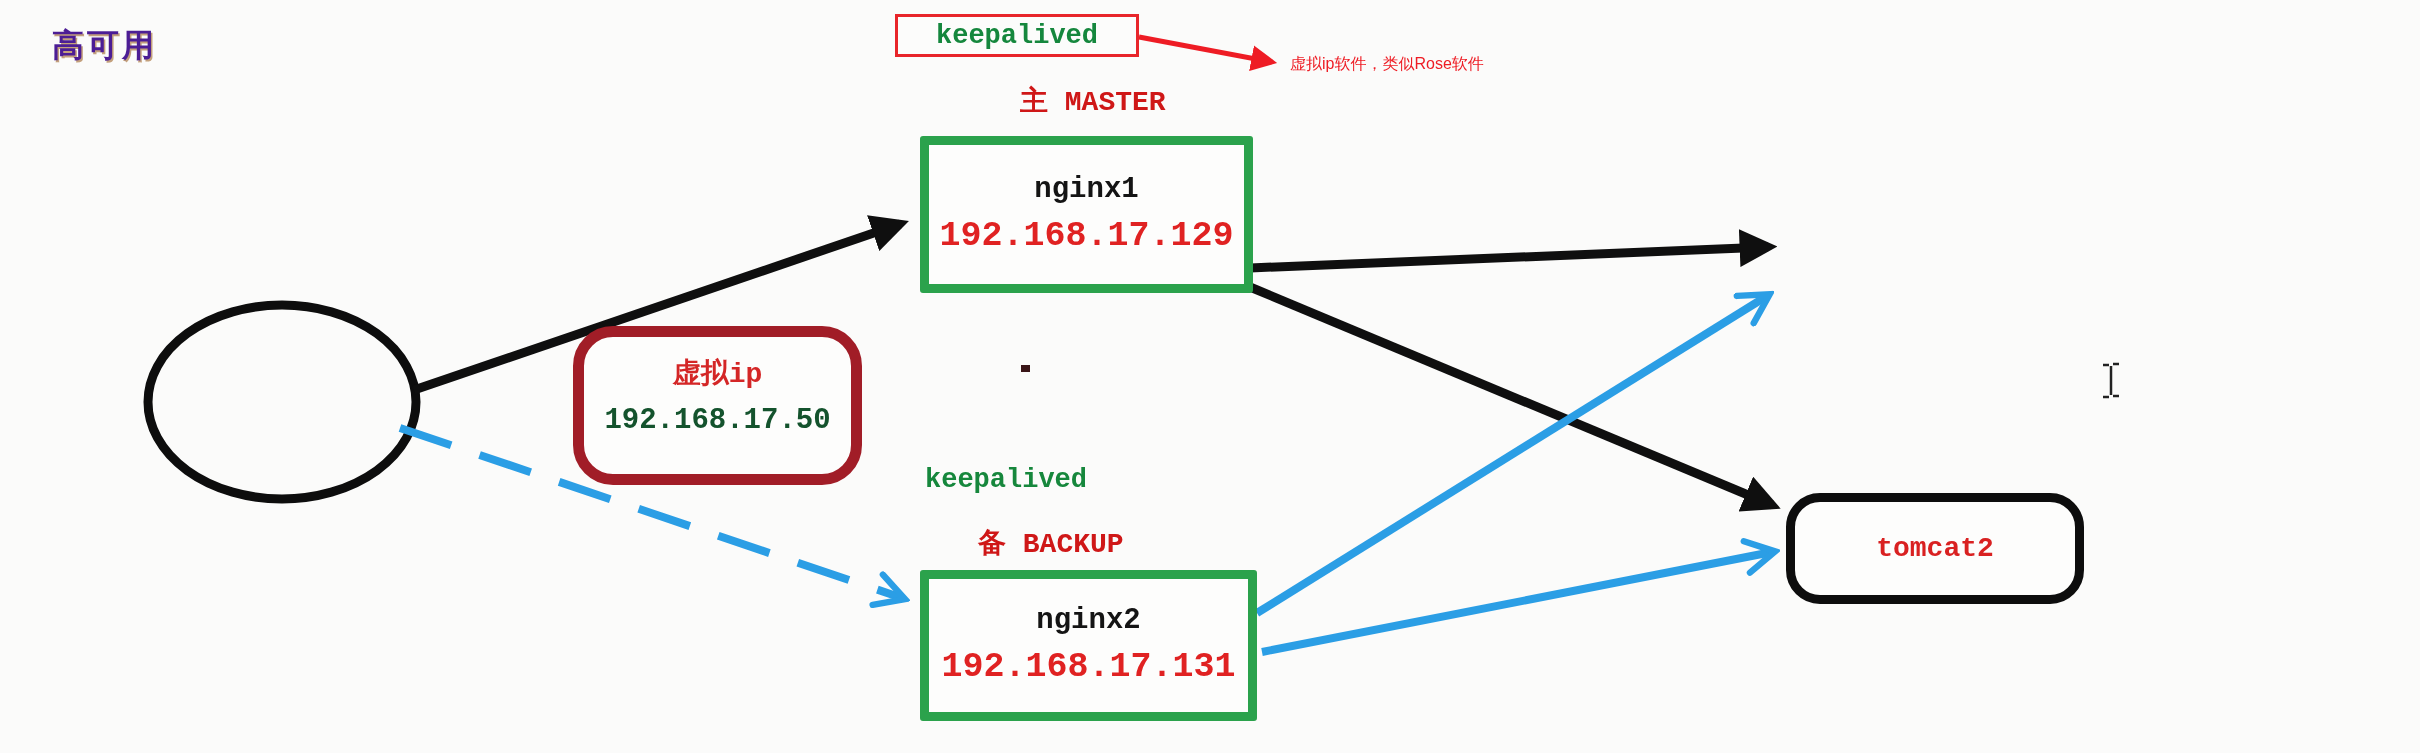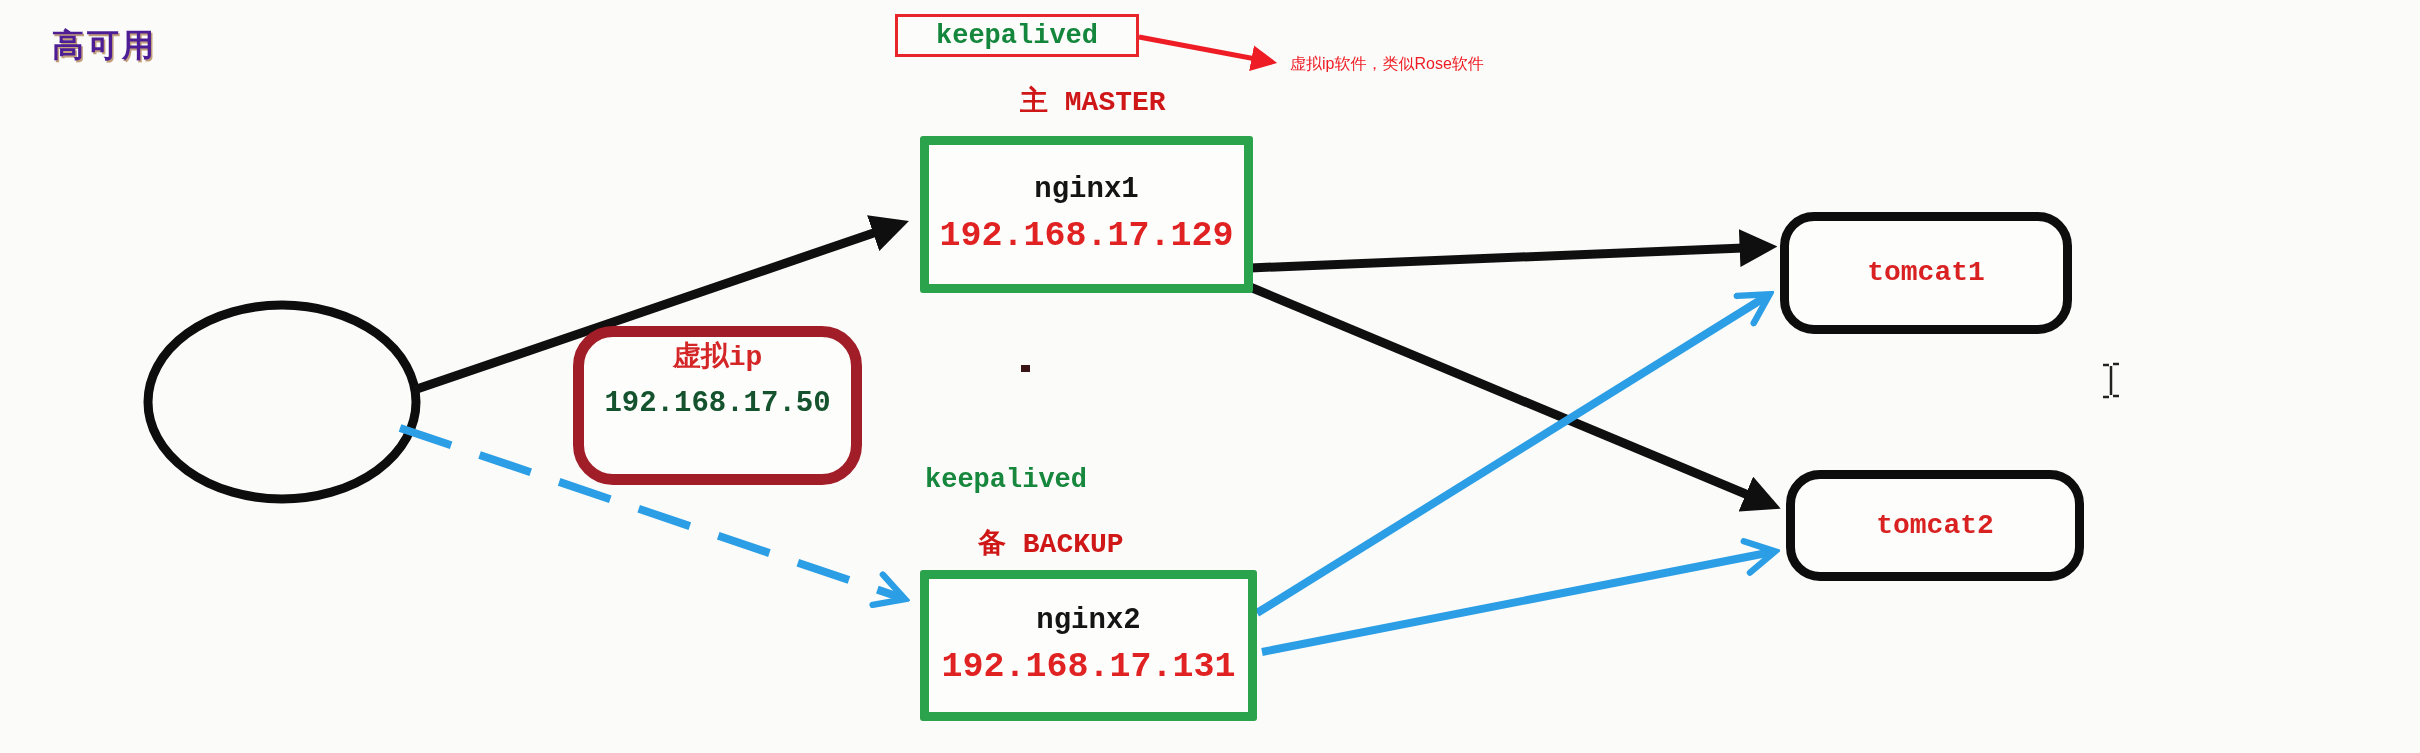--- a/index.html
+++ b/index.html
@@ -40,28 +40,28 @@
   
   .greenbox{border:9px solid #2ba24c;border-radius:3px;justify-content:center;gap:15px;}
   .nginx1{left:920px;top:136px;width:333px;height:157px;}
   .nginx2{left:920px;top:570px;width:337px;height:151px;}
   .greenbox .name{color:#141414;font-size:29px;line-height:1;}
   .greenbox .ip{color:#e02222;font-size:35px;line-height:1;white-space:nowrap;}
   
   .vipbox{
     left:573px;top:326px;width:289px;height:159px;
     border:11px solid #a11d27;border-radius:40px;
-    justify-content:flex-start;padding-top:7px;gap:17px;
+    justify-content:flex-start;padding-top:24px;gap:17px;
   }
   .vipbox .name{color:#d42626;font-size:28px;line-height:1;}
   .vipbox .ip{color:#14532d;font-size:29px;line-height:1;white-space:nowrap;}
   
   .tbox{border:9px solid #0d0d0d;border-radius:34px;justify-content:center;}
   .tomcat1{left:1780px;top:212px;width:292px;height:122px;}
-  .tomcat2{left:1786px;top:470px;width:298px;height:111px;}
+  .tomcat2{left:1786px;top:493px;width:298px;height:111px;}
   .tbox .name{color:#d92121;font-size:28px;line-height:1;}
 </style>
 </head>
 <body>
 
 <div id="canvas">
 
   <svg id="connectors" width="2420" height="753" viewBox="0 0 2420 753" xmlns="http://www.w3.org/2000/svg">
     <defs>
       <marker id="arrowBlack" viewBox="0 0 10 10" refX="7.5" refY="5" markerWidth="4.2" markerHeight="4.2" orient="auto">
@@ -124,21 +124,18 @@
 
   <div class="abs kp2 mono">keepalived</div>
 
   <div class="abs role backup mono">备 BACKUP</div>
 
   <div class="node greenbox nginx2">
     <span class="name mono">nginx2</span>
     <span class="ip mono">192.168.17.131</span>
   </div>
 
-  <div class="node tbox tomcat1">
-    <span class="name mono">tomcat1</span>
-  </div>
 
   <div class="node tbox tomcat2">
     <span class="name mono">tomcat2</span>
   </div>
 
 </div>
 
 </body></html>

